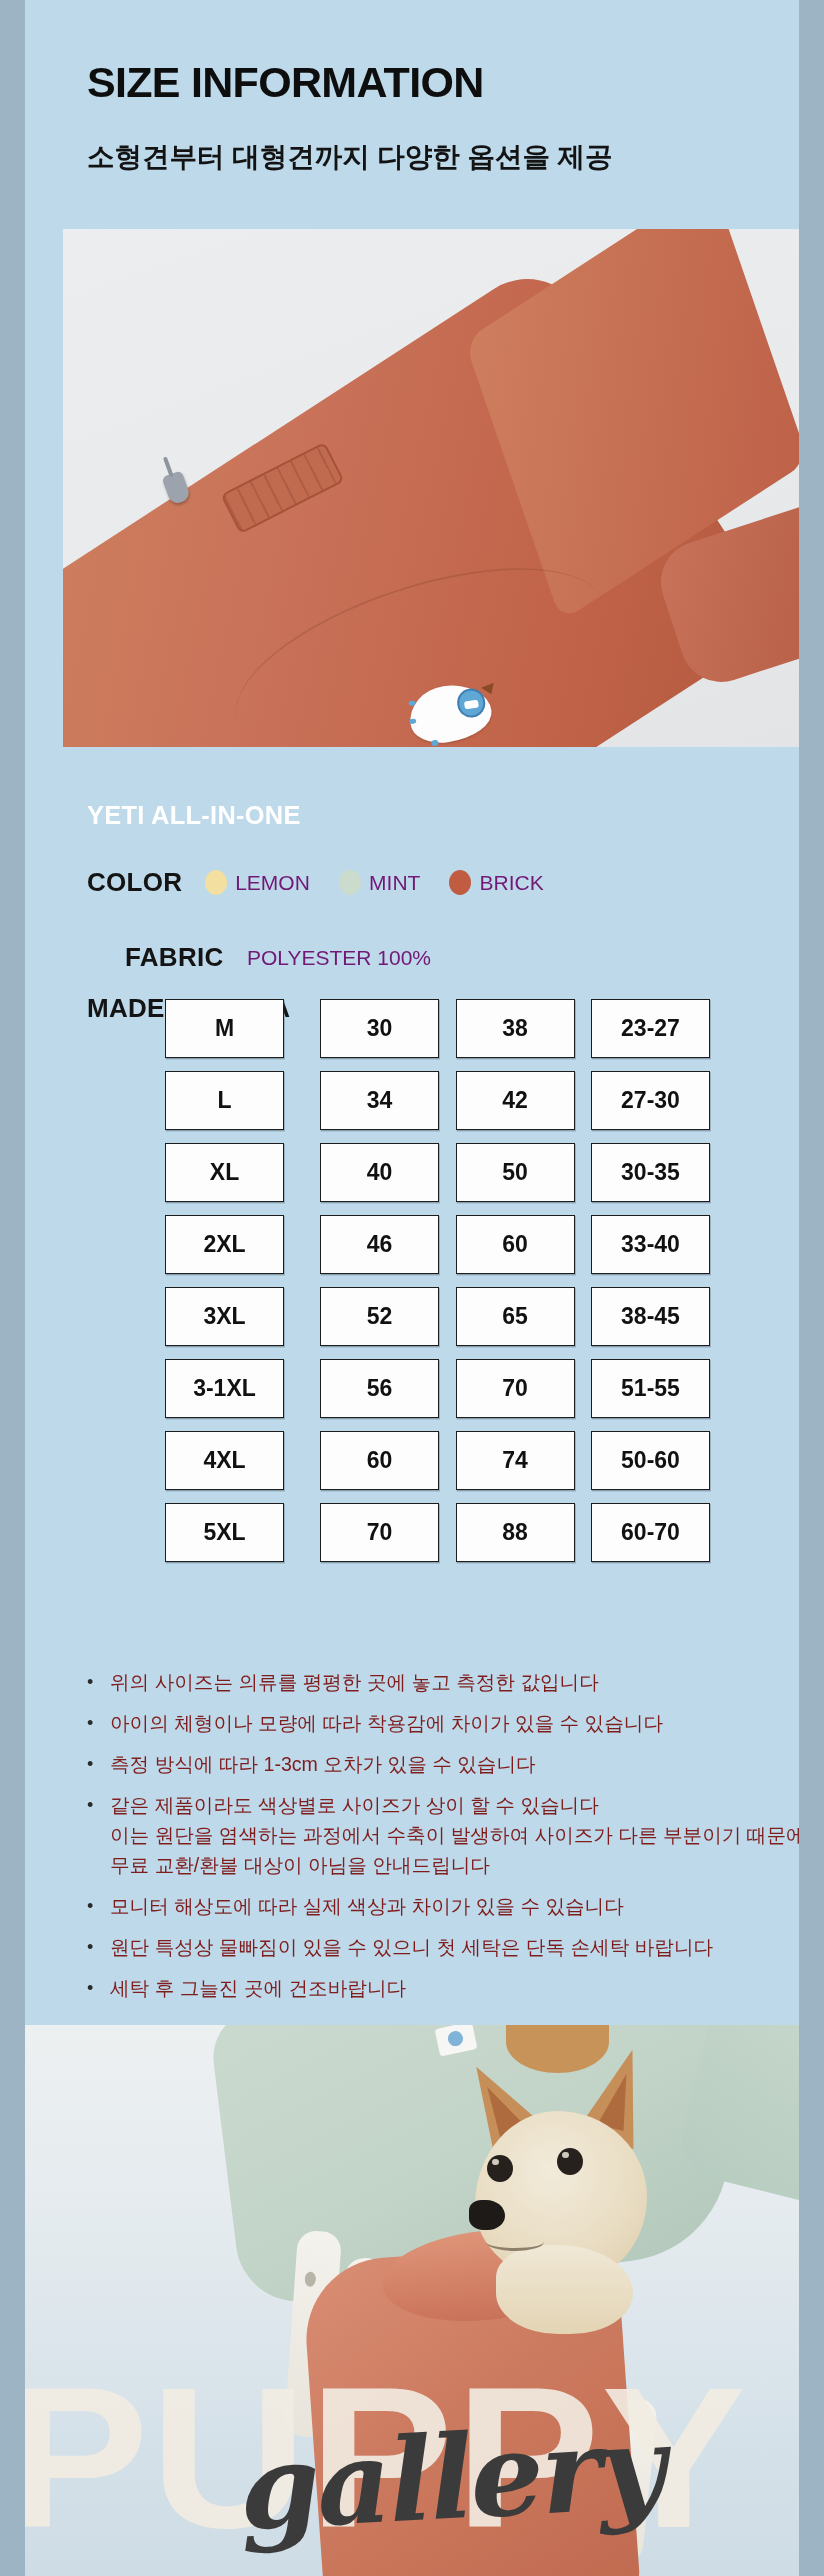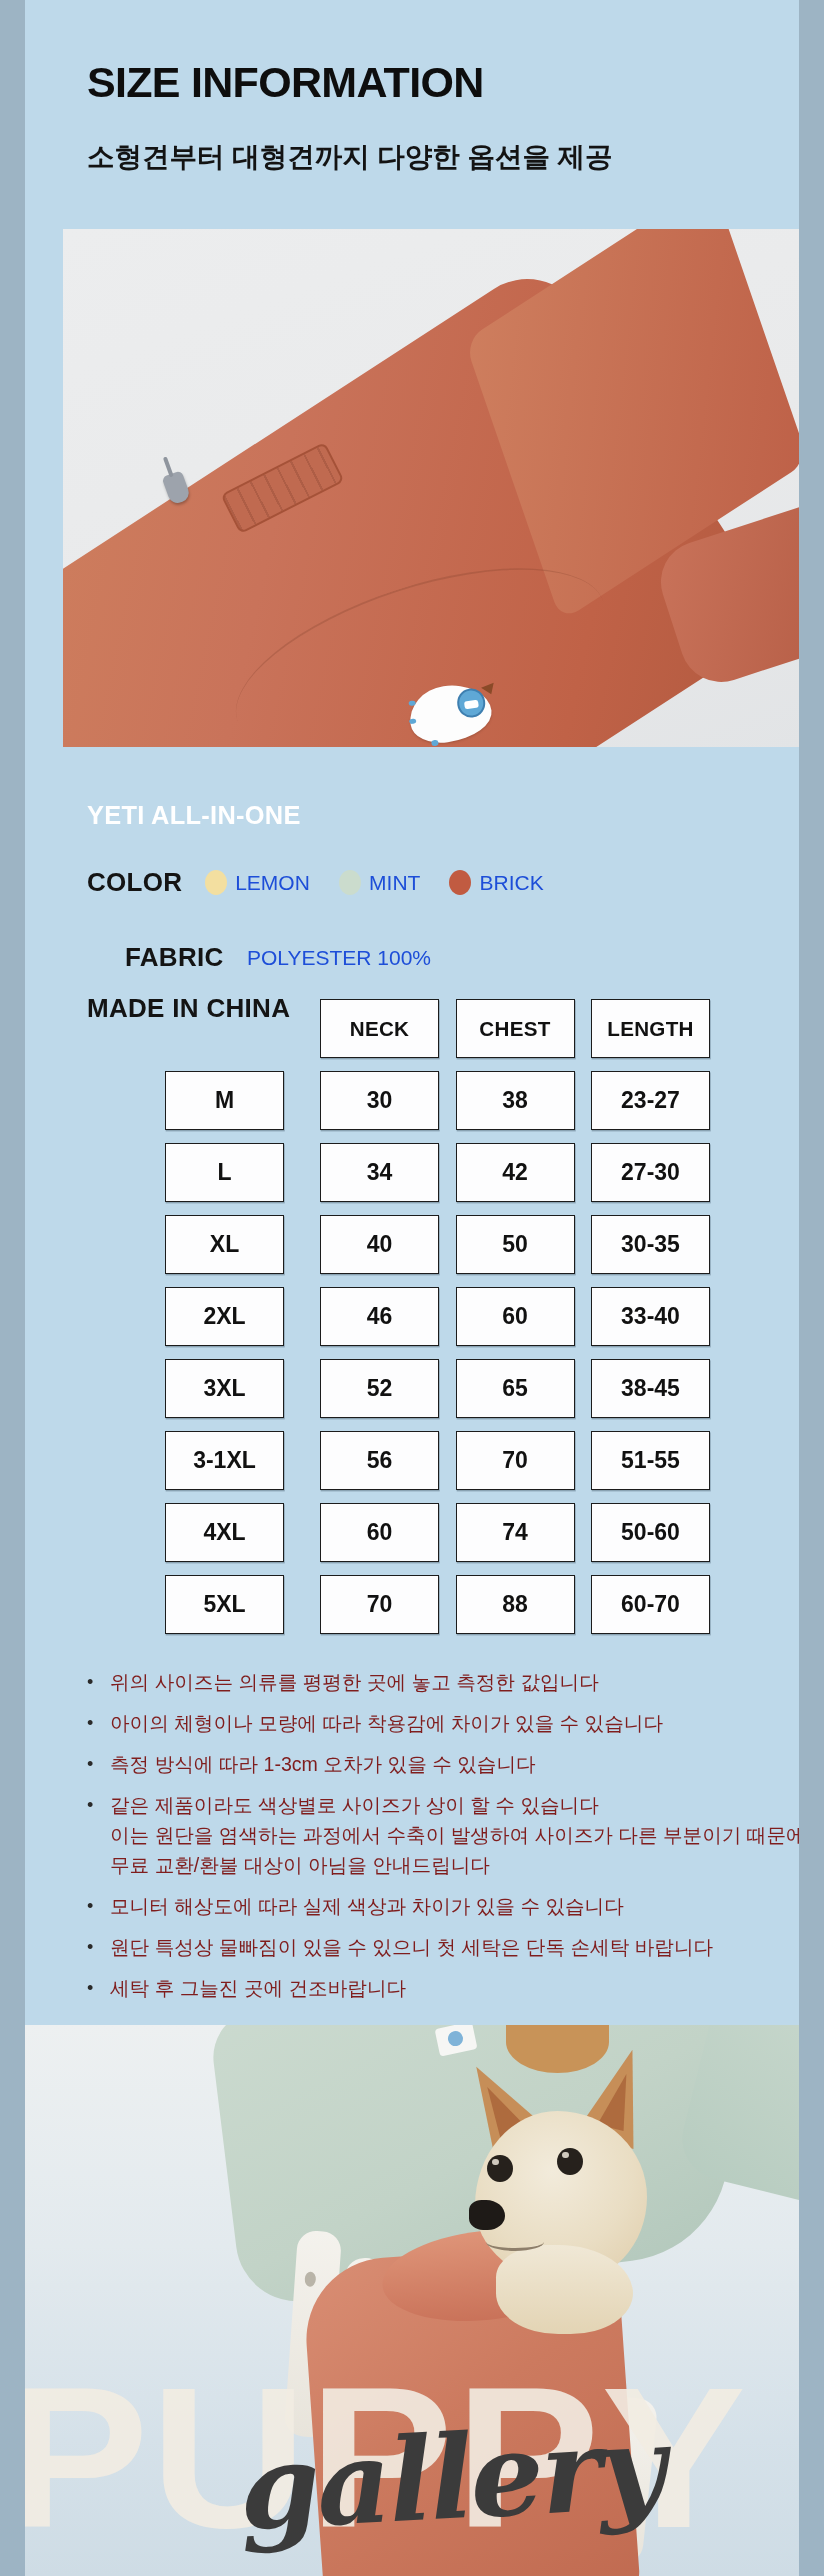--- a/index.html
+++ b/index.html
@@ -79,21 +79,21 @@
   }
   .yeti-claw{ position:absolute; width:6.9px; height:5.5px; background:#5FA8D6; border-radius:50%; }
   .claw1{ left:1.4px; top:9.6px; } .claw2{ left:-1.4px; top:27.5px; } .claw3{ left:18px; top:52px; }
 
   
   .product-name{
     position:absolute; left:62px; top:801px;
     font-size:25.4px; font-weight:700; letter-spacing:0.3px; color:#FFFFFF;
   }
   .info-label{ font-size:26px; font-weight:800; color:#141414; letter-spacing:0.3px; }
-  .info-value{ font-size:21px; font-weight:400; color:#1d4ed8; }
+  .info-value{ font-size:21px; font-weight:400; color:#701a75; }
   .color-row{ position:absolute; left:62px; top:867px; width:700px; display:flex; align-items:center; }
   .color-row .info-label{ width:118px; }
   .swatch{ display:flex; align-items:center; margin-right:29px; }
   .swatch-dot{ width:22px; height:25px; border-radius:50%; margin-right:8.2px; }
   .fabric-row{ position:absolute; left:62px; top:942px; display:flex; align-items:center;margin-left:38px; }
   .fabric-row .info-label{ width:122px; }
   .origin-row{ position:absolute; left:62px; top:993px; }
 
   
   .size-table{ position:absolute; left:140px; top:999px; width:545px; }
@@ -237,26 +237,20 @@
   </div>
 
   <div class="fabric-row">
     <span class="info-label">FABRIC</span>
     <span class="info-value">POLYESTER 100%</span>
   </div>
 
   <div class="origin-row info-label">MADE IN CHINA</div>
 
   <div class="size-table">
-    <div class="t-row t-head">
-      <div class="c-spacer"></div>
-      <div class="t-cell c-val">NECK</div>
-      <div class="t-cell c-val">CHEST</div>
-      <div class="t-cell c-val">LENGTH</div>
-    </div>
 
     <div class="t-row">
       <div class="t-cell c-size">M</div>
       <div class="t-cell c-val">30</div>
       <div class="t-cell c-val">38</div>
       <div class="t-cell c-val">23-27</div>
     </div>
     <div class="t-row">
       <div class="t-cell c-size">L</div>
       <div class="t-cell c-val">34</div>

